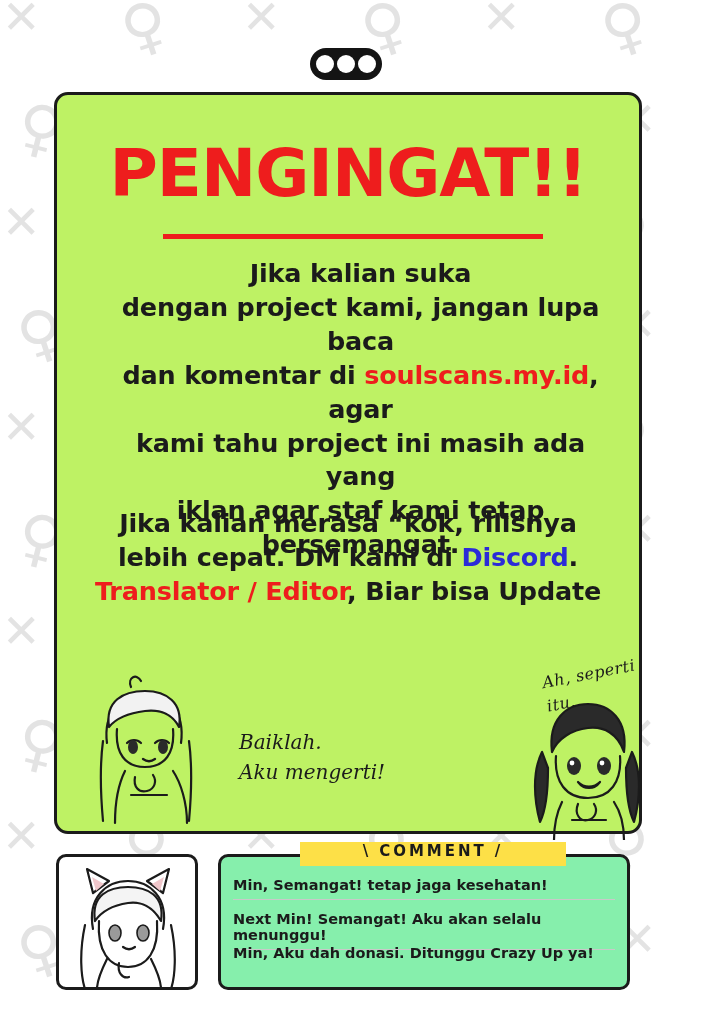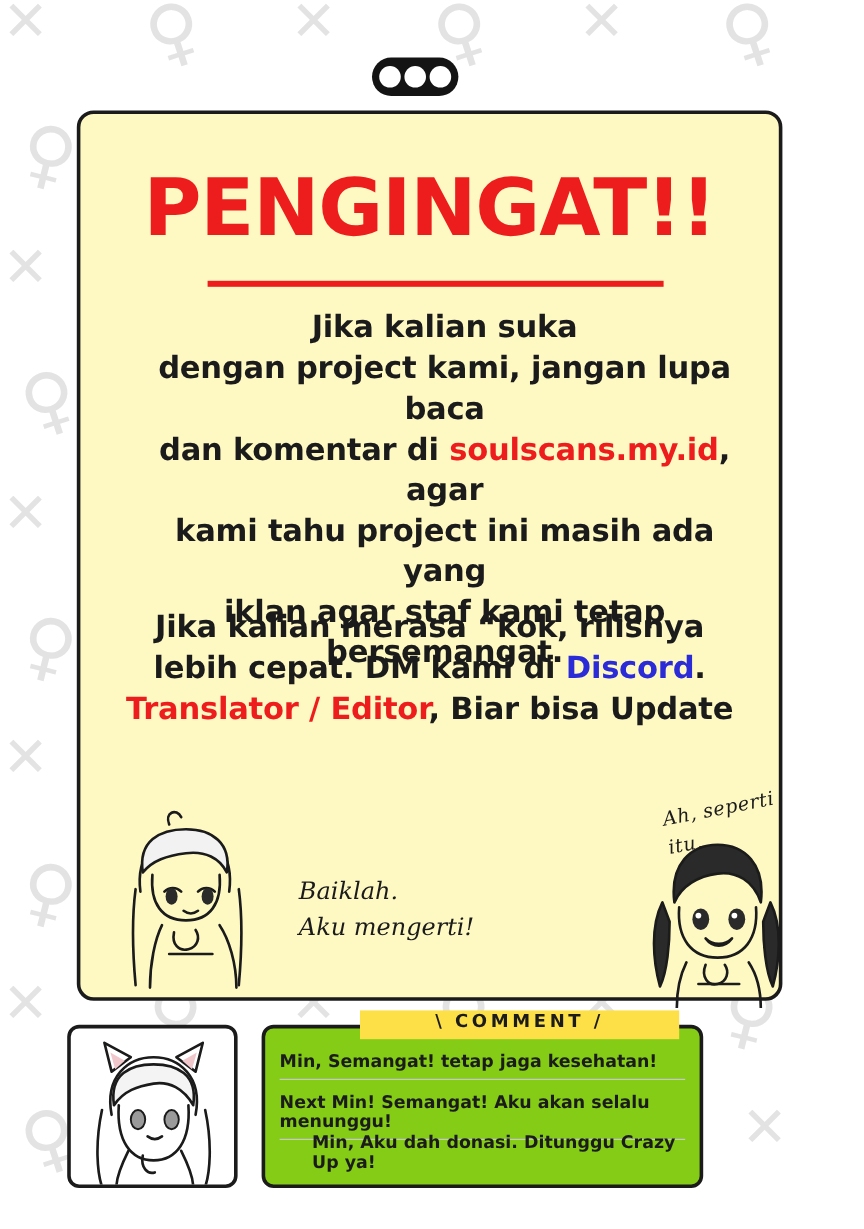--- a/index.html
+++ b/index.html
@@ -28,27 +28,27 @@
     font-family: "DejaVu Sans", sans-serif;
     user-select: none;
   }
   .bg-x {
     font-weight: bold;
   }
 
   
   #notice-panel {
     position: absolute;
-    left: 64px;
+    left: 54px;
     top: 92px;
     width: 588px;
     height: 742px;
     border: 3px solid #1b1b1b;
     border-radius: 14px;
-    background: #fef9c3;
+    background: #bef264;
     box-sizing: border-box;
     z-index: 2;
   }
 
   #tab-dots {
     position: absolute;
     left: 310px;
     top: 48px;
     width: 72px;
     height: 32px;
@@ -134,25 +134,25 @@
 
   .char-art {
     position: absolute;
   }
 
   
   #comment-panel {
     position: absolute;
     left: 218px;
     top: 854px;
-    width: 368px;
+    width: 412px;
     height: 136px;
     border: 3px solid #1b1b1b;
     border-radius: 10px;
-    background: #84cc16;
+    background: #86efac;
     box-sizing: border-box;
     z-index: 2;
   }
   #comment-header {
     position: absolute;
     left: 300px;
     top: 842px;
     width: 266px;
     height: 24px;
     background: #fde047;
@@ -174,21 +174,21 @@
     right: 12px;
     font-family: "DejaVu Sans", sans-serif;
     font-weight: bold;
     font-size: 14.5px;
     color: #1b1b1b;
     padding-bottom: 6px;
     border-bottom: 1.5px solid #c9c9c9;
   }
   .comment-row.r1 { top: 20px; }
   .comment-row.r2 { top: 54px; }
-  .comment-row.r3 { top: 88px; border-bottom: none; margin-left: 27px; }
+  .comment-row.r3 { top: 88px; border-bottom: none; }
 
   #avatar-panel {
     position: absolute;
     left: 56px;
     top: 854px;
     width: 142px;
     height: 136px;
     border: 3px solid #1b1b1b;
     border-radius: 10px;
     background: #ffffff;

